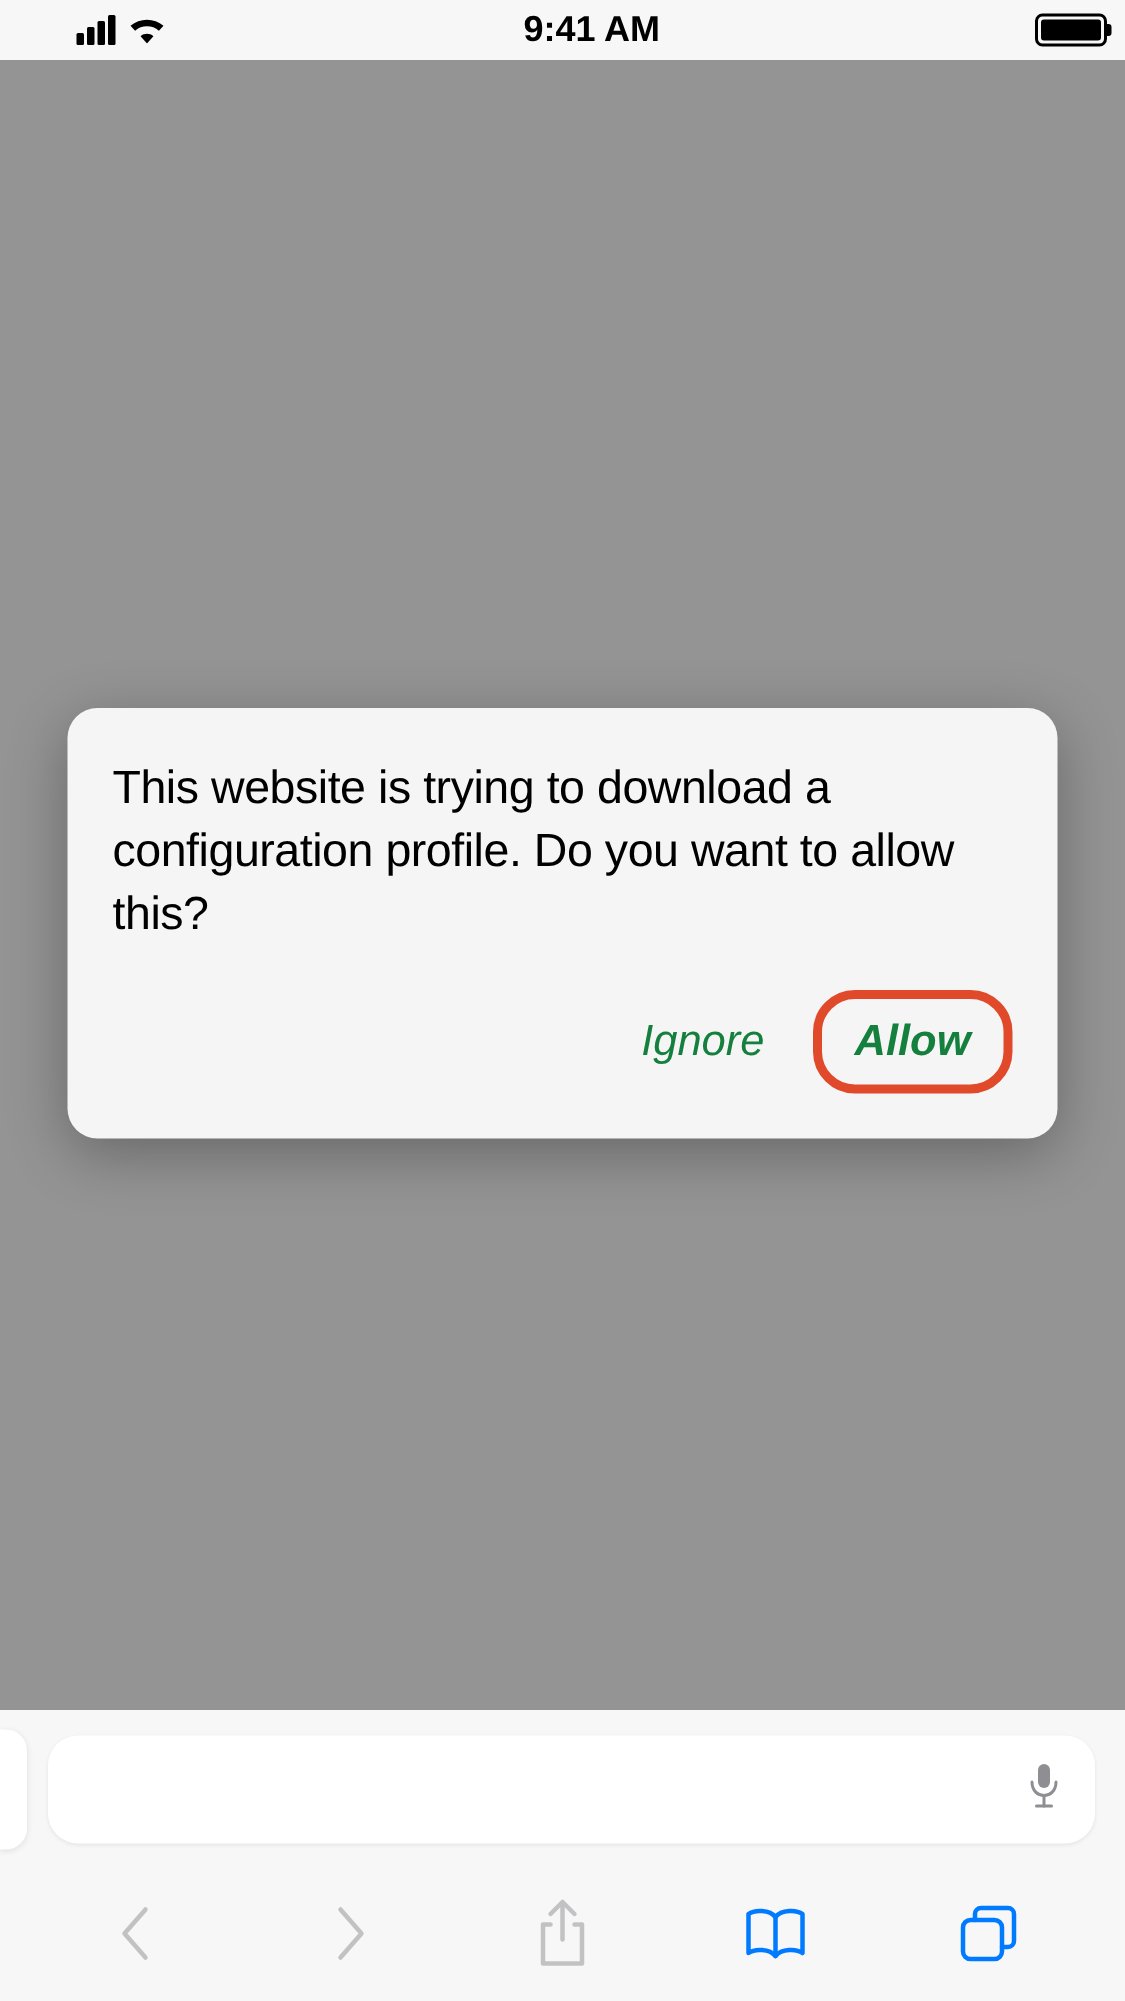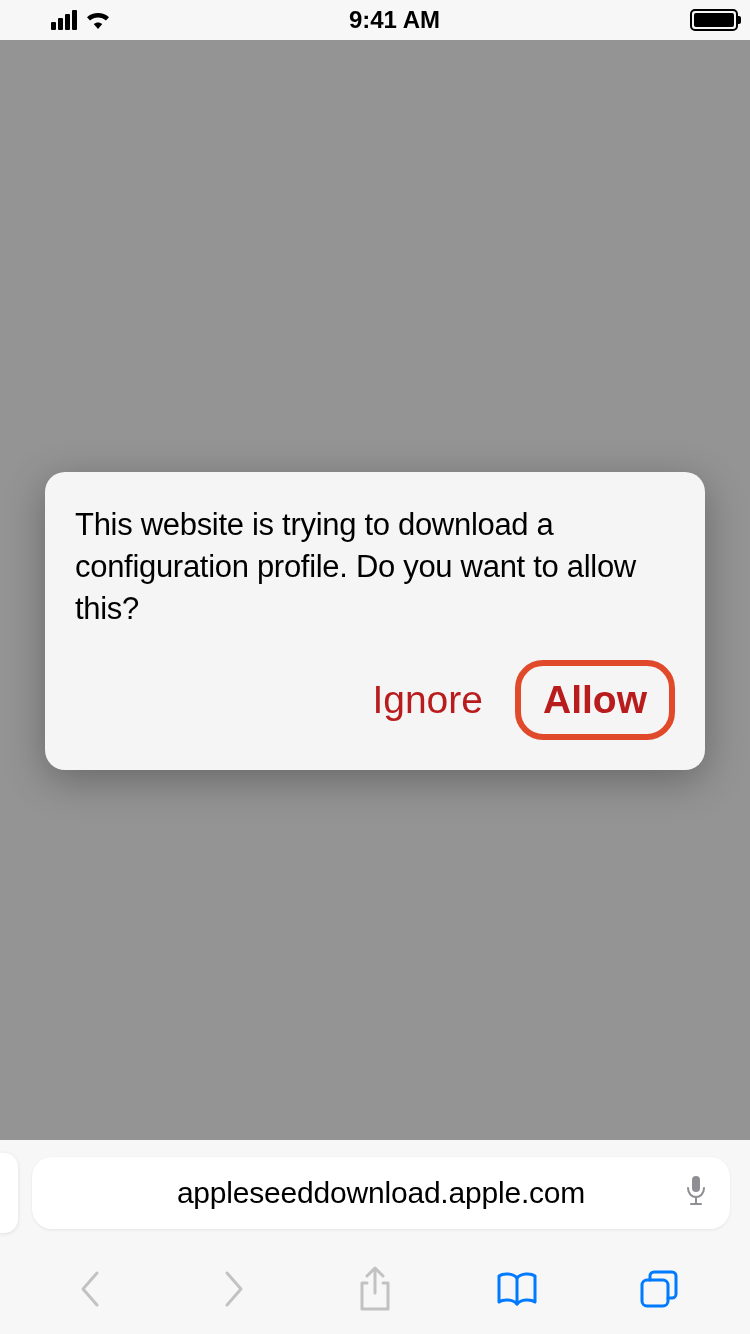--- a/index.html
+++ b/index.html
@@ -111,26 +111,27 @@
       letter-spacing: -0.3px;
     }
     .dialog-actions {
       display: flex;
       justify-content: flex-end;
       align-items: center;
       gap: 28px;
       margin-top: 30px;
     }
     .dialog-btn {
-      font-size: 39px;
-      color: #b91c1c;
+      font-size: 29px;
+      color: #15803d;
       background: none;
       border: none;
       cursor: pointer;
       padding: 8px 4px;
+      font-style: italic;
     }
     .dialog-btn.primary {
       font-weight: 600;
     }
     .highlight-ring {
       border: 6px solid #e04a2a;
       border-radius: 28px;
       padding: 4px 18px;
       display: inline-flex;
       align-items: flex-start;
@@ -245,21 +246,20 @@
       <span class="highlight-ring">
         <button class="dialog-btn primary">Allow</button>
       </span>
     </div>
   </div>
 </div>
 
 <div class="url-bar-wrap">
   <div class="tab-sliver"></div>
   <div class="url-pill">
-    <span class="url-text">appleseeddownload.apple.com</span>
     <span class="mic-icon">
       <svg width="24" height="34" viewBox="0 0 24 34" fill="none" stroke="#8e8e93" stroke-width="2">
         <rect x="8" y="2" width="8" height="16" rx="4" fill="#8e8e93" stroke="none"></rect>
         <path d="M4 14 C4 20 8 23 12 23 C16 23 20 20 20 14" stroke-linecap="round"></path>
         <line x1="12" y1="23" x2="12" y2="30" stroke-linecap="round"></line>
         <line x1="7" y1="30" x2="17" y2="30" stroke-linecap="round"></line>
       </svg>
     </span>
   </div>
 </div>

